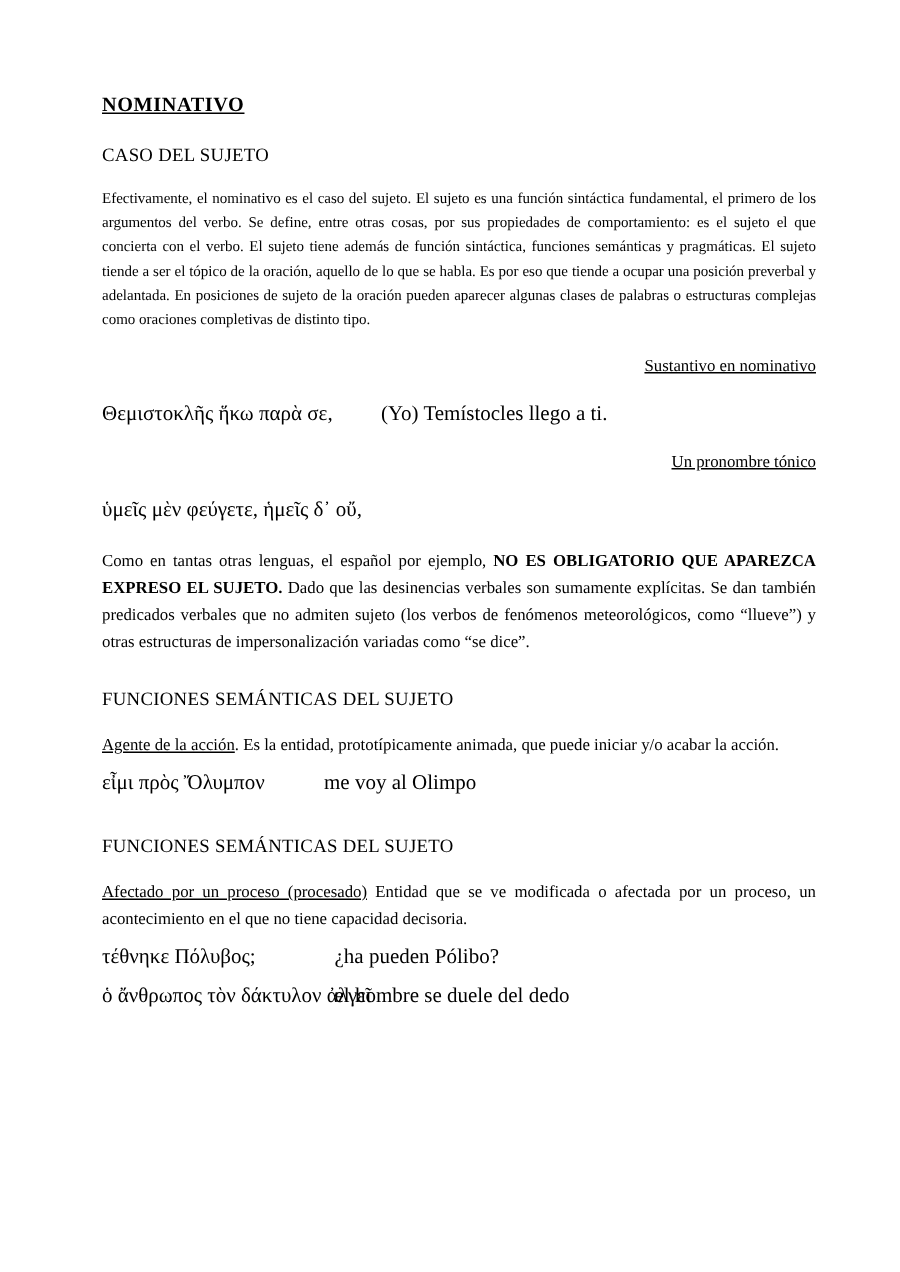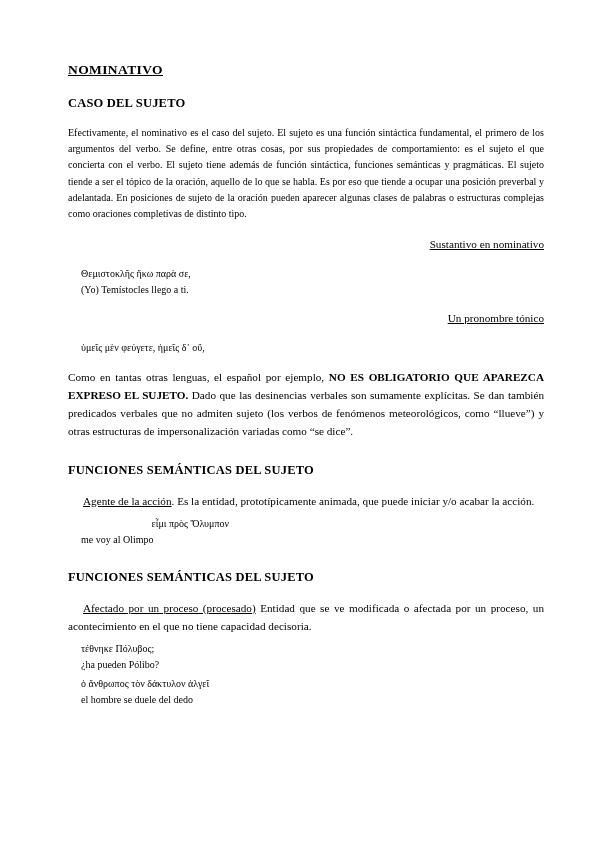--- a/index.html
+++ b/index.html
@@ -23,75 +23,73 @@
   }
   .doc-title {
     font-size: 13.5px;
     font-weight: bold;
     text-decoration: underline;
     letter-spacing: 0.4px;
     margin: 0 0 18px 0;
   }
   h2.section {
     font-size: 12.5px;
-    font-weight: bold;
+    font-weight: normal;
     margin: 0 0 14px 0;
     letter-spacing: 0.2px;
   }
   h2.section.spaced {
     margin-top: 22px;
   }
   p.body {
     font-size: 10px;
     line-height: 1.62;
     text-align: justify;
     margin: 0 0 14px 0;
   }
   .sub-underline {
     font-size: 11.2px;
     text-decoration: underline;
     margin: 0 0 12px 0;
     line-height: 1.6;
     text-align: right;
   }
   .example-line {
-    font-size: 10px;
+    font-size: 14px;
     line-height: 1.6;
-    margin: 0 0 12px 13px;
+    margin: 0 0 12px 0;
     display: flex;
-    flex-direction: column;
   }
   .example-line .greek {
     display: inline-block;
     white-space: pre;
   }
   .example-line .trans {
     display: inline-block;
   }
   .gap-w1 .greek { width: 186px; }
   .gap-w2 .greek { width: 186px; }
-  .gap-w3 .greek { width: 148px; text-align: right; }
+  .gap-w3 .greek { width: 148px; }
   .gap-w4 .greek { width: 148px; }
   .gap-w5 .greek { width: 155px; }
   .gap-w6 .greek { width: 155px; }
   .tight {
     margin-bottom: 3px;
   }
   .mixed .b {
     font-weight: bold;
   }
   .mixed-para {
     font-size: 11.2px;
     line-height: 1.62;
     text-align: justify;
     margin: 0 0 14px 0;
   }
   .label-underline {
     text-decoration: underline;
-    margin-left: 15px;
   }
   .lead-para {
     font-size: 11.2px;
     line-height: 1.62;
     text-align: justify;
     margin: 0 0 6px 0;
   }
 </style>
 </head>
 <body>

